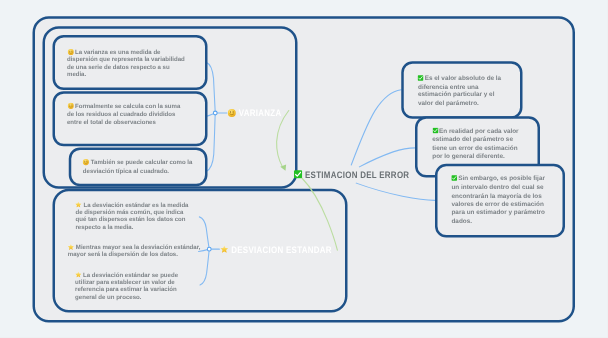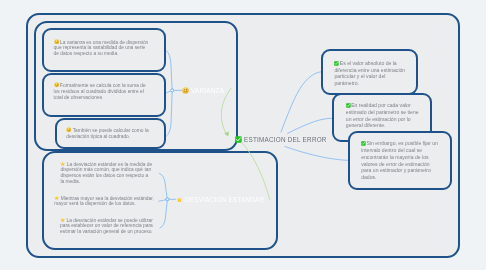--- a/index.html
+++ b/index.html
@@ -1,19 +1,19 @@
 <!DOCTYPE html>
 <html><head>
 <meta charset="utf-8">
 <style>
   html,body{margin:0;padding:0;}
   body{width:486px;height:270px;overflow:hidden;background:#eff3f6;
        font-family:"Liberation Sans",sans-serif;
        -webkit-font-smoothing:antialiased;}
-  #stage{position:relative;width:400px;height:270px;}
+  #stage{position:relative;width:400px;height:270px;font-weight:bold;}
   .frame{position:absolute;border:2px solid #1f5289;border-radius:13px;box-sizing:border-box;
          background:#ecedef;}
   .card{position:absolute;border:2px solid #1f5289;border-radius:9px;box-sizing:border-box;
         background:#ecedef;}
   .itemtext{position:absolute;color:#7e8488;font-size:4.85px;line-height:5.95px;
             -webkit-font-smoothing:antialiased;}
   .itemtext.big{font-size:5.1px;line-height:6.75px;}
   .bullet{display:inline-block;vertical-align:-0.9px;margin-right:1.0px;width:5.4px;height:5.4px;}
   .bullet svg{display:block;width:5.4px;height:5.4px;}
   .itemtext.big .bullet{width:4.8px;height:4.8px;vertical-align:-0.75px;margin-right:0.6px;}

